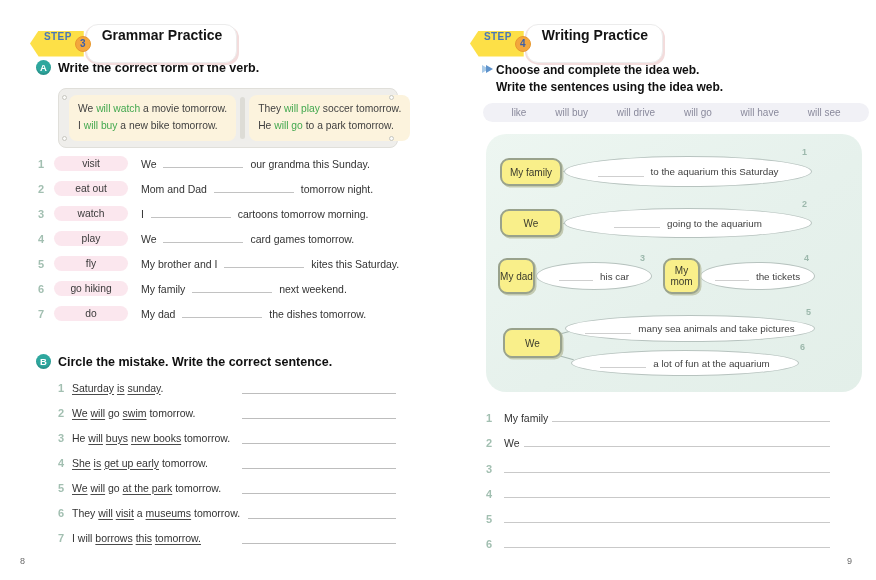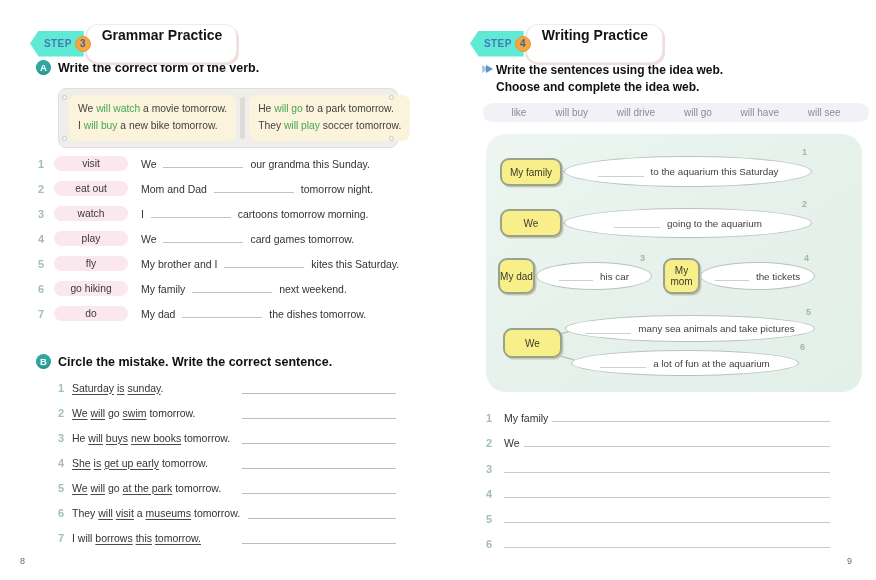--- a/index.html
+++ b/index.html
@@ -6,21 +6,21 @@
   .spread{position:relative;width:876px;height:580px;background:#ffffff;
           font-family:"Liberation Sans",sans-serif;color:#3a3a3a;overflow:hidden;}
   .page{position:absolute;top:0;height:580px;width:438px;}
   #page-left{left:0;}
   #page-right{left:438px;}
 
   
   .step-badge{position:absolute;top:24px;display:flex;align-items:center;}
   #page-left .step-badge{left:30px;}
   #page-right .step-badge{left:32px;}
-  .step-arrow{height:26px;background:#5eead4;display:flex;align-items:center;
+  .step-arrow{height:26px;background:#fde047;display:flex;
     padding:0 12px 0 14px;clip-path:polygon(0 50%,16% 0,100% 0,100% 100%,16% 100%);
     font-weight:bold;font-size:10px;color:#4a77b6;letter-spacing:.4px;}
   .step-circle{width:16px;height:16px;border-radius:50%;background:#f3a73e;color:#3d5fa8;
     font-weight:bold;font-size:10px;display:flex;align-items:center;justify-content:center;
     margin-left:-9px;z-index:2;border:1px solid #e8982e;box-sizing:border-box;}
   .title-pill{margin-left:-5px;background:#fff;border:1px solid #ececec;border-radius:12px;
     height:22px;line-height:21px;padding:0 14px 15px 15px;font-weight:bold;font-size:14px;
     color:#141414;box-shadow:2px 2px 0 #f3dcdc,-1px 1px 0 #f3dcdc;z-index:1;white-space:nowrap;}
 
   
@@ -126,22 +126,22 @@
       <span class="screw tl"></span>
       <span class="screw bl"></span>
       <span class="screw tr"></span>
       <span class="screw br"></span>
       <div class="ex-panel" id="ex-left">
           <div class="ex-line"><span>We </span><span class="verb-green">will watch</span><span> a movie tomorrow.</span></div>
           <div class="ex-line"><span>I </span><span class="verb-green">will buy</span><span> a new bike tomorrow.</span></div>
         </div>
       <div class="ex-connector"></div>
       <div class="ex-panel" id="ex-right">
+          <div class="ex-line"><span>They </span><span class="verb-green">will play</span><span> soccer tomorrow.</span></div>
           <div class="ex-line"><span>He </span><span class="verb-green">will go</span><span> to a park tomorrow.</span></div>
-          <div class="ex-line"><span>They </span><span class="verb-green">will play</span><span> soccer tomorrow.</span></div>
         </div>
     </div>
 
     <div id="a-items">
         <div class="a-row">
           <span class="num">1</span>
           <span class="chip">visit</span>
           <span class="sent"><span>We </span><span class="blank"></span><span> our grandma this Sunday.</span></span>
         </div>
         <div class="a-row">
@@ -230,22 +230,22 @@
       <div class="step-circle">4</div>
       <div class="title-pill">Writing Practice</div>
     </div>
 
     <div class="instr">
       <span class="bullet-wrap">
         <span class="tri light"></span>
           <span class="tri dark"></span>
       </span>
       <div class="instr-text">
+        <div>Choose and complete the idea web.</div>
         <div>Write the sentences using the idea web.</div>
-        <div>Choose and complete the idea web.</div>
       </div>
     </div>
 
     <div class="word-bank" id="word-bank">
         <span class="wb-item">like</span>
         <span class="wb-item">will buy</span>
         <span class="wb-item">will drive</span>
         <span class="wb-item">will go</span>
         <span class="wb-item">will have</span>
         <span class="wb-item">will see</span>

